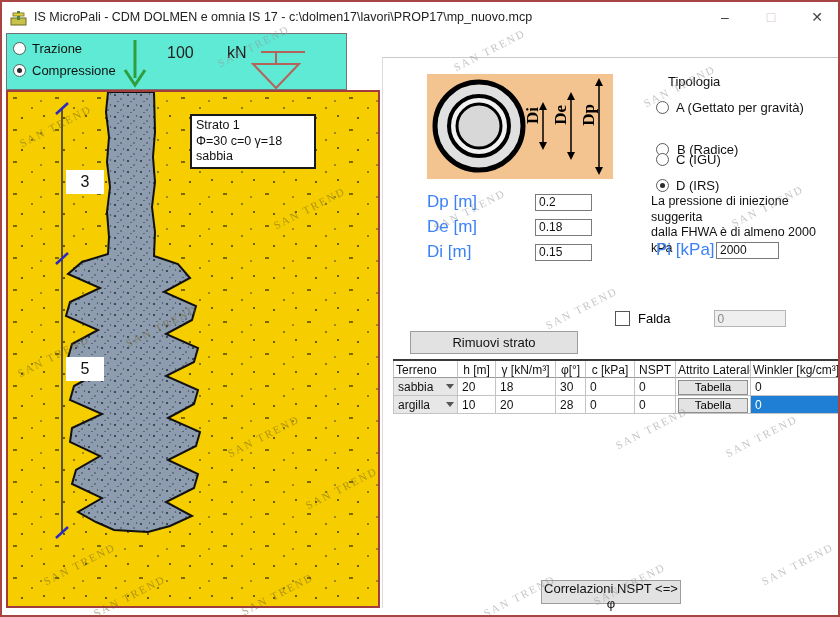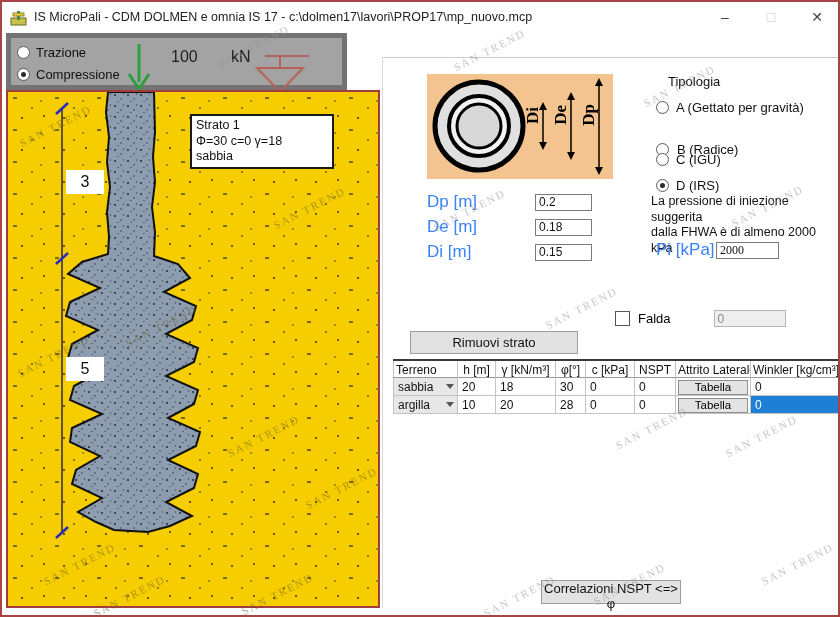--- a/index.html
+++ b/index.html
@@ -12,41 +12,41 @@
   
   .titlebar{ position:absolute; left:0; top:0; width:836px; height:30px; background:#fff;
     display:flex; align-items:center; }
   .app-icon{ margin-left:8px; width:17px; height:17px; flex:0 0 auto; }
   .title-text{ margin-left:7px; font-size:12.5px; color:#222; }
   .win-controls{ position:absolute; right:10px; top:0; height:30px; display:flex; gap:24px; align-items:center; }
   .win-btn{ font-size:14px; color:#444; width:22px; text-align:center; cursor:default; }
   .win-btn.max{ color:#d8bfbf; }
   
   .load-panel{ position:absolute; left:4px; top:31px; width:341px; height:57px;
-    background:#a3a3a3; border:5px solid #737373; }
+    background:#5eead4; border:1px solid #737373; }
   .radio-row{ position:absolute; left:6px; display:flex; align-items:center; gap:6px; }
   .radio{ width:13px; height:13px; border:1px solid #5a5a5a; border-radius:50%; background:#fff; flex:0 0 auto; }
   .radio.checked::after{ content:""; display:block; width:5px; height:5px; margin:3px; border-radius:50%; background:#2b2b2b; }
   .radio-label{ font-size:13px; color:#111; }
   .load-value{ position:absolute; left:160px; top:10px; font-size:16px; color:#222; }
   .load-unit{ position:absolute; left:220px; top:10px; font-size:16px; color:#222; }
   
   .drawing{ position:absolute; left:4px; top:88px; width:374px; height:518px;
     border:2px solid #a33c3c; background-color:#f6ce00;
     background-image:
       radial-gradient(ellipse 3px 2px at 7px 6px, #7a6a00 60%, transparent 61%),
       radial-gradient(ellipse 2px 1.5px at 24px 16px, #8a7a10 60%, transparent 61%),
       radial-gradient(ellipse 2.5px 2px at 14px 26px, #6a5a00 60%, transparent 61%),
       radial-gradient(ellipse 2px 2px at 33px 9px, #9a8a20 60%, transparent 61%),
       radial-gradient(ellipse 2px 1.5px at 36px 24px, #6f5f05 60%, transparent 61%);
     background-size:42px 32px;
   }
   .depth-box{ position:absolute; width:38px; height:24px; background:#fff; font-size:16px;
     color:#111; text-align:center; line-height:24px; }
-  .strato-box{ position:absolute; left:182px; top:22px; width:144px; background:#fff;
+  .strato-box{ position:absolute; left:182px; top:22px; width:126px; background:#fff;
     border:2px solid #1a1a1a; font-size:12.5px; color:#111; padding:2px 4px; line-height:1.25; }
   
   .tabs{ position:absolute; left:381px; top:33px; height:23px; display:flex; }
   .tab{ font-size:13px; color:#222; padding:3px 9px 4px 9px; border:1px solid #bdbdbd;
     background:#f4f4f4; margin-right:2px; white-space:nowrap; }
   .tab.active{ background:#fff; border-bottom-color:#fff; font-weight:normal; position:relative; top:-1px; padding-top:4px; }
   .page{ position:absolute; left:380px; top:55px; width:456px; height:551px; background:#fff;
     border-top:1px solid #c9c9c9; border-left:1px solid #dcdcdc; }
   
   .diagram{ position:absolute; left:44px; top:16px; width:186px; height:105px; background:#f4c490; }
@@ -218,21 +218,21 @@
       <span class="flabel">Di [m]</span>
       <input class="tbox" value="0.15" style="">
     </div>
 
     <div class="note" style="top:136px;">
       <div>La pressione di iniezione suggerita</div>
       <div>dalla FHWA è di almeno 2000 kPa</div>
     </div>
     <div class="fieldrow" style="left:273px;top:182px;">
       <span class="flabel" style="width:60px;">Pi [kPa]</span>
-      <input class="tbox" style="width: 63px; font-family: Liberation Serif, serif;" value="2000">
+      <input class="tbox" style="width: 63px;" value="2000">
     </div>
 
     <button class="btn big-btn" style="top:273px;">Rimuovi strato</button>
     <div class="fieldrow" style="left:232px;top:252px;gap:8px;">
       <span class="chk"></span>
       <span style="font-size:13px;">Falda</span>
       <input class="tbox" disabled="" style="width: 72px; margin-left: 35px; background: rgb(239, 239, 239); color: rgb(136, 136, 136); border-color: rgb(181, 181, 181);" value="0">
     </div>
 
     <div class="soil-table">

